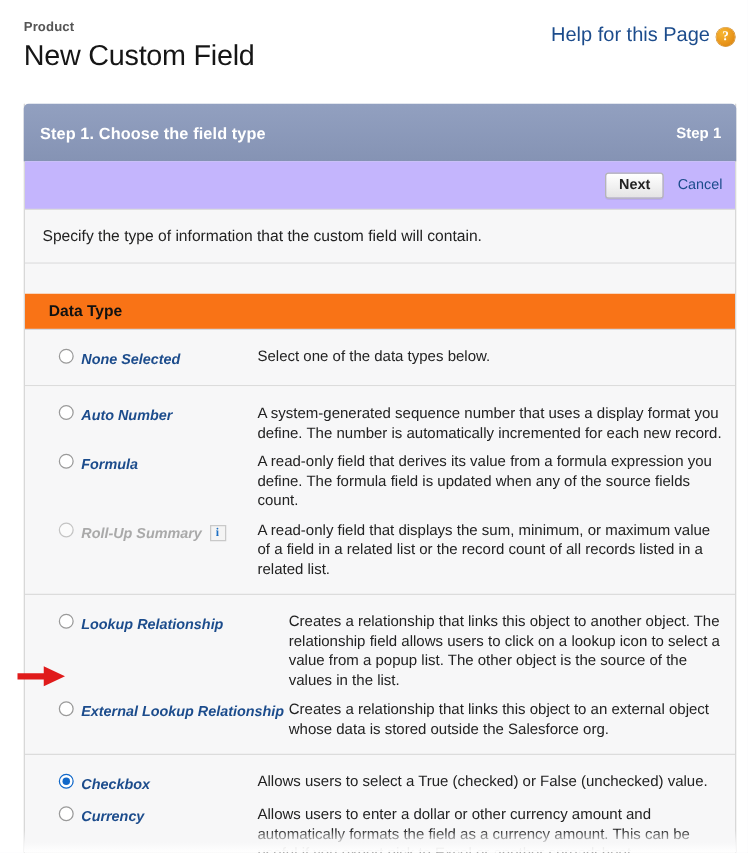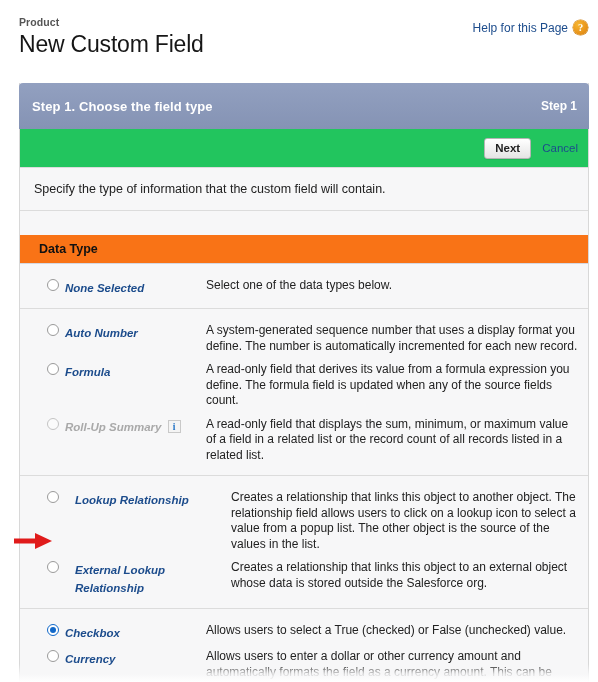--- a/index.html
+++ b/index.html
@@ -40,21 +40,21 @@
   }
   .help-wrap {
     position: absolute;
     right: 10px;
     top: 20px;
     display: flex;
     align-items: center;
     gap: 5px;
   }
   .help-link {
-    font-size: 12px;
+    font-size: 16px;
     color: #1c4c8c;
     text-decoration: none;
   }
   .help-icon {
     width: 15px;
     height: 15px;
     border-radius: 50%;
     background: radial-gradient(circle at 35% 30%, #f7b733 0%, #e8941a 60%, #d07f10 100%);
     color: #ffffff;
     font-size: 10.5px;
@@ -95,21 +95,21 @@
     letter-spacing: 0.1px;
   }
   .panel-header-step {
     color: #ffffff;
     font-size: 12px;
     font-weight: bold;
   }
 
   .button-bar {
     height: 39px;
-    background: #22c55e;
+    background: #c4b5fd;
     border-bottom: 1px solid #dcdcdc;
     display: flex;
     align-items: center;
     justify-content: flex-end;
     padding-right: 10px;
     gap: 11px;
     box-sizing: border-box;
   }
   .btn-next {
     font-family: "Liberation Sans", sans-serif;
@@ -166,21 +166,21 @@
     align-items: flex-start;
     padding: 4px 10px 4px 0;
   }
   .opt-left {
     display: flex;
     align-items: flex-start;
     flex: 0 0 auto;
     padding-left: 27px;
     box-sizing: border-box;
   }
-  .opt-left.wide { width: 211px; gap: 10px; }
+  .opt-left.wide { width: 211px; }
   .opt-left.narrow { width: 186px; }
 
   .radio {
     width: 12px;
     height: 12px;
     border-radius: 50%;
     border: 1px solid #9a9a9a;
     background: #ffffff;
     box-sizing: border-box;
     margin-top: 1px;

